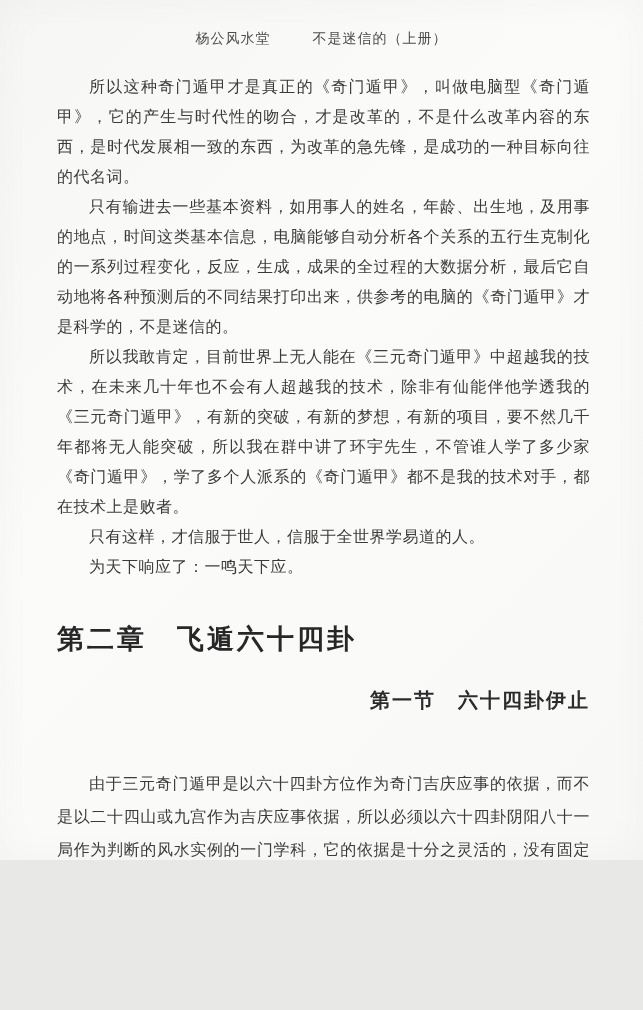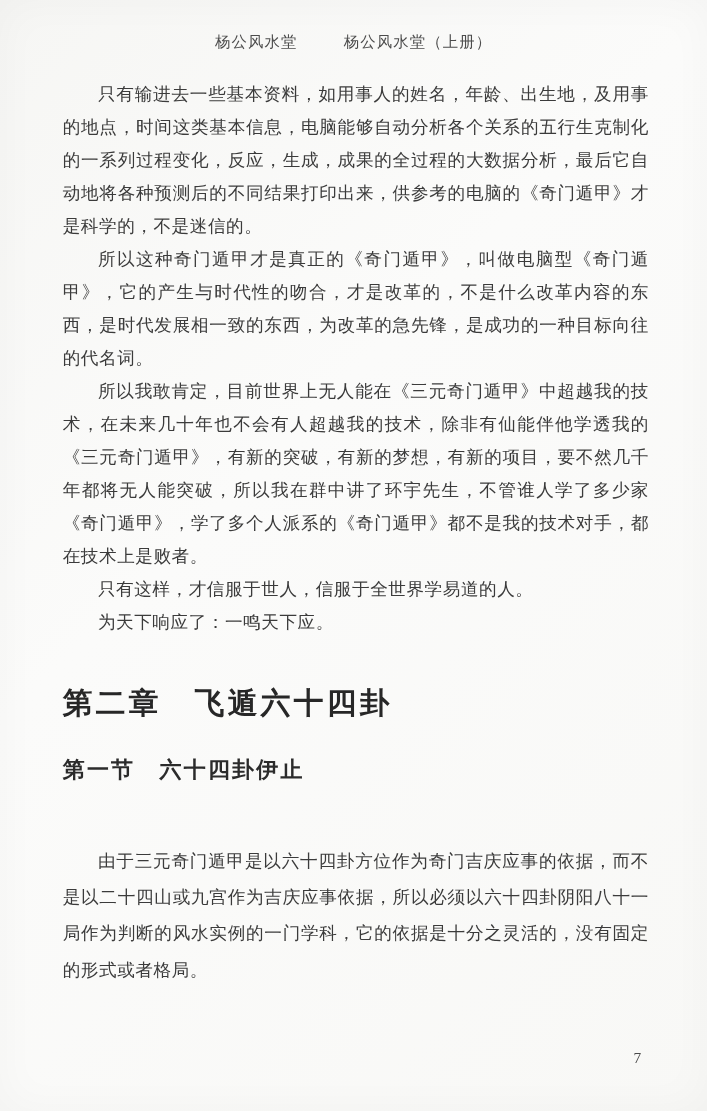--- a/index.html
+++ b/index.html
@@ -3,21 +3,21 @@
 <meta charset="utf-8">
 <style>
   html, body {
     margin: 0;
     padding: 0;
     background: #e8e8e6;
   }
   .page {
     position: relative;
     width: 643px;
-    height: 1010px;
+    height: 860px;
     margin: 0 auto;
     background: linear-gradient(135deg, #f6f6f4 0%, #fbfbfa 40%, #f8f8f6 100%);
     color: #3a3a3a;
     font-family: "Liberation Serif", serif;
     overflow: hidden;
     box-shadow: inset 0 0 40px rgba(0,0,0,0.03);
   }
   .running-header {
     position: absolute;
     top: 30px;
@@ -57,21 +57,21 @@
     text-align: left;
     letter-spacing: 3px;
     color: #272727;
   }
   h2.section-title {
     margin: 28px 0 0 0;
     font-family: "Liberation Sans", sans-serif;
     font-size: 20px;
     font-weight: bold;
     line-height: 28px;
-    text-align: left;
+    text-align: right;
     letter-spacing: 2px;
     color: #2b2b2b;
   }
   .bottom-block {
     margin-top: 53px;
   }
   .page-number {
     position: absolute;
     top: 955px;
     right: 60px;
@@ -80,26 +80,26 @@
     font-family: "Liberation Serif", serif;
   }
 </style>
 </head>
 <body>
 
 <div class="page">
 
   <div class="running-header">
     <span>杨公风水堂</span>
-    <span>杨公风水堂（上册）</span>
+    <span>不是迷信的（上册）</span>
   </div>
 
   <div class="content">
+    <p class="body">所以这种奇门遁甲才是真正的《奇门遁甲》，叫做电脑型《奇门遁甲》，它的产生与时代性的吻合，才是改革的，不是什么改革内容的东西，是时代发展相一致的东西，为改革的急先锋，是成功的一种目标向往的代名词。</p>
     <p class="body">只有输进去一些基本资料，如用事人的姓名，年龄、出生地，及用事的地点，时间这类基本信息，电脑能够自动分析各个关系的五行生克制化的一系列过程变化，反应，生成，成果的全过程的大数据分析，最后它自动地将各种预测后的不同结果打印出来，供参考的电脑的《奇门遁甲》才是科学的，不是迷信的。</p>
-    <p class="body">所以这种奇门遁甲才是真正的《奇门遁甲》，叫做电脑型《奇门遁甲》，它的产生与时代性的吻合，才是改革的，不是什么改革内容的东西，是时代发展相一致的东西，为改革的急先锋，是成功的一种目标向往的代名词。</p>
     <p class="body">所以我敢肯定，目前世界上无人能在《三元奇门遁甲》中超越我的技术，在未来几十年也不会有人超越我的技术，除非有仙能伴他学透我的《三元奇门遁甲》，有新的突破，有新的梦想，有新的项目，要不然几千年都将无人能突破，所以我在群中讲了环宇先生，不管谁人学了多少家《奇门遁甲》，学了多个人派系的《奇门遁甲》都不是我的技术对手，都在技术上是败者。</p>
     <p class="body">只有这样，才信服于世人，信服于全世界学易道的人。</p>
     <p class="body">为天下响应了：一鸣天下应。</p>
 
     <h1 class="chapter-title">第二章　飞遁六十四卦</h1>
     <h2 class="section-title">第一节　六十四卦伊止</h2>
 
     <div class="bottom-block">
       <p class="body bottom">由于三元奇门遁甲是以六十四卦方位作为奇门吉庆应事的依据，而不是以二十四山或九宫作为吉庆应事依据，所以必须以六十四卦阴阳八十一局作为判断的风水实例的一门学科，它的依据是十分之灵活的，没有固定的形式或者格局。</p>
 

